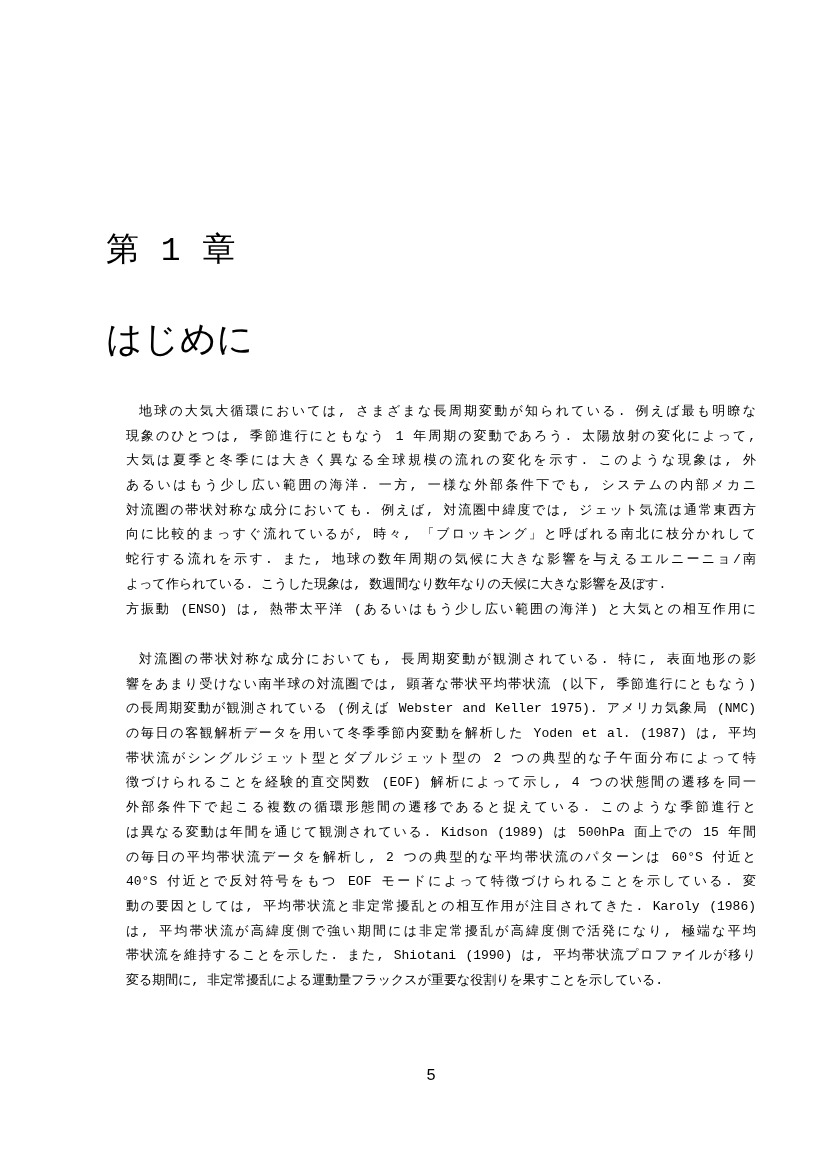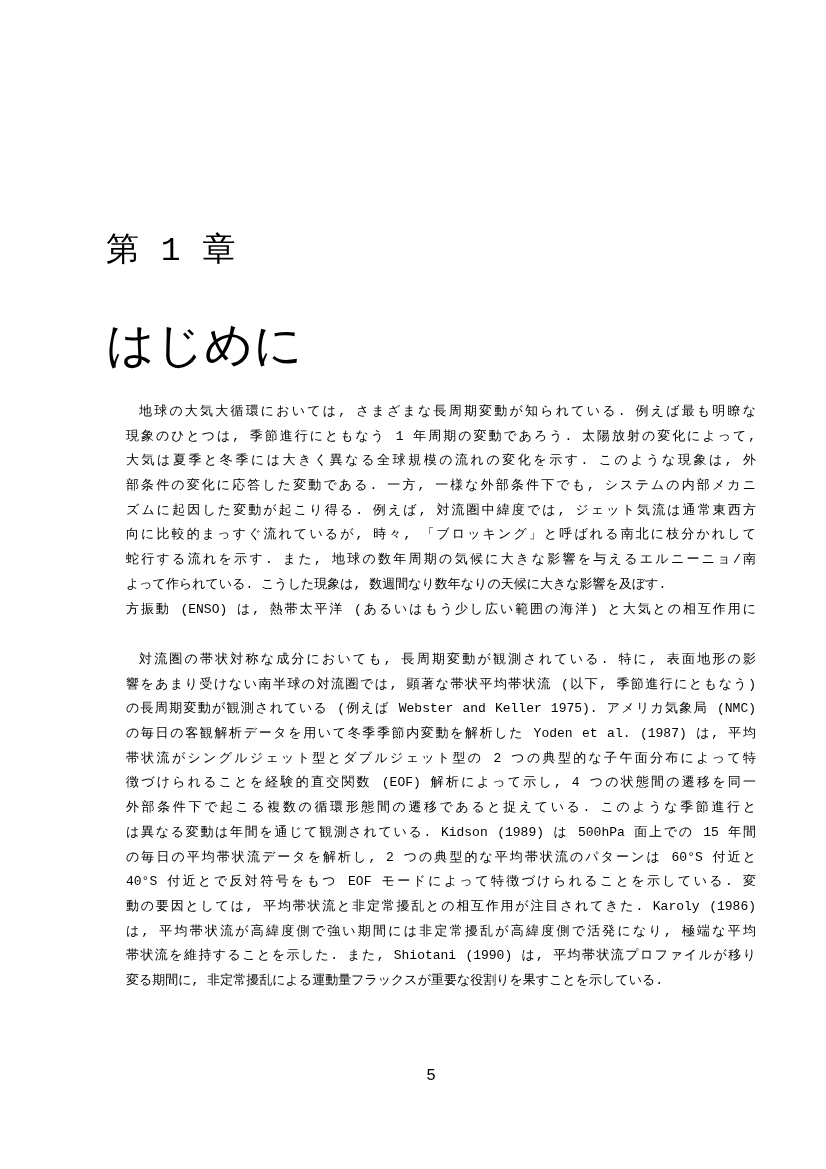--- a/index.html
+++ b/index.html
@@ -20,21 +20,21 @@
     font-size: 33px;
     line-height: 1.1;
     letter-spacing: 1px;
     font-weight: normal;
     white-space: nowrap;
   }
   .chapter-title {
     position: absolute;
     top: 322px;
     left: 106px;
-    font-size: 48px;
+    font-size: 36px;
     line-height: 1.1;
     font-weight: normal;
     white-space: nowrap;
   }
   .paragraph {
     position: absolute;
     left: 106px;
     width: 650px;
   }
   .para-1 { top: 400px; }
@@ -67,22 +67,22 @@
 <div class="page">
 
   <div class="chapter-label">第 1 章</div>
 
   <div class="chapter-title">はじめに</div>
 
   <div class="paragraph para-1">
     <div class="line first">地球の大気大循環においては, さまざまな長周期変動が知られている. 例えば最も明瞭な</div>
     <div class="line">現象のひとつは, 季節進行にともなう 1 年周期の変動であろう. 太陽放射の変化によって,</div>
     <div class="line">大気は夏季と冬季には大きく異なる全球規模の流れの変化を示す. このような現象は, 外</div>
-    <div class="line">部条件の変化に応答した変動である. 一方, 一様な外部条件下でも, システムの内部メカニ</div>
-    <div class="line">ズムに起因した変動が起こり得る. 例えば, 対流圏中緯度では, ジェット気流は通常東西方</div>
+    <div class="line">あるいはもう少し広い範囲の海洋. 一方, 一様な外部条件下でも, システムの内部メカニ</div>
+    <div class="line">対流圏の帯状対称な成分においても. 例えば, 対流圏中緯度では, ジェット気流は通常東西方</div>
     <div class="line">向に比較的まっすぐ流れているが, 時々, 「ブロッキング」と呼ばれる南北に枝分かれして</div>
     <div class="line">蛇行する流れを示す. また, 地球の数年周期の気候に大きな影響を与えるエルニーニョ/南</div>
     <div class="line end">よって作られている. こうした現象は, 数週間なり数年なりの天候に大きな影響を及ぼす.</div>
     <div class="line">方振動 (ENSO) は, 熱帯太平洋 (あるいはもう少し広い範囲の海洋) と大気との相互作用に</div>
   </div>
 
   <div class="paragraph para-2">
     <div class="line first">対流圏の帯状対称な成分においても, 長周期変動が観測されている. 特に, 表面地形の影</div>
     <div class="line">響をあまり受けない南半球の対流圏では, 顕著な帯状平均帯状流 (以下, 季節進行にともなう)</div>
     <div class="line">の長周期変動が観測されている (例えば Webster and Keller 1975). アメリカ気象局 (NMC)</div>

